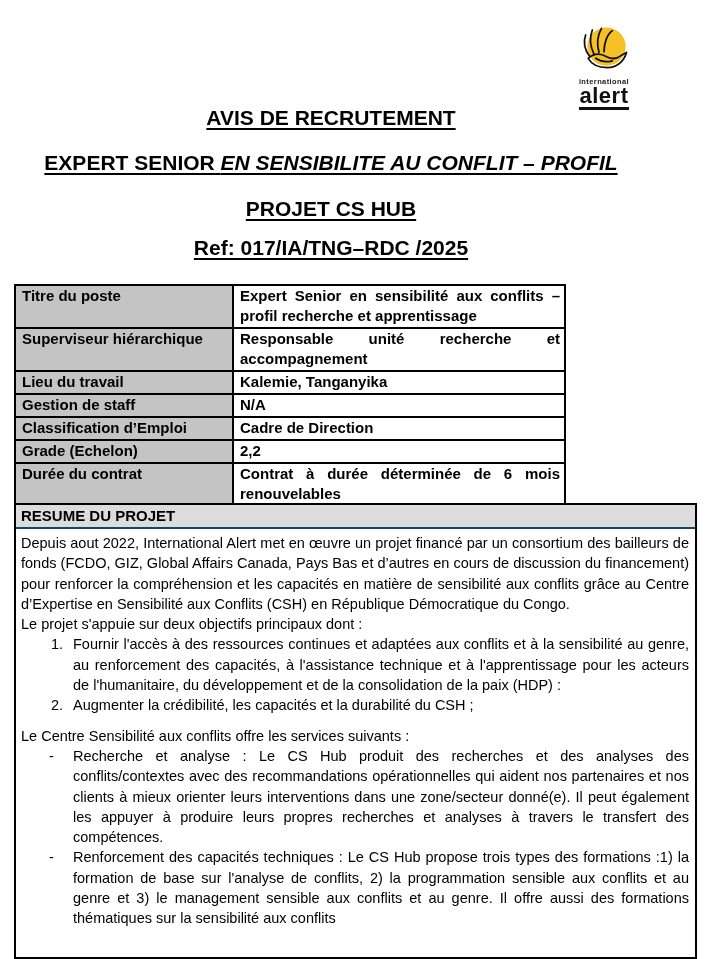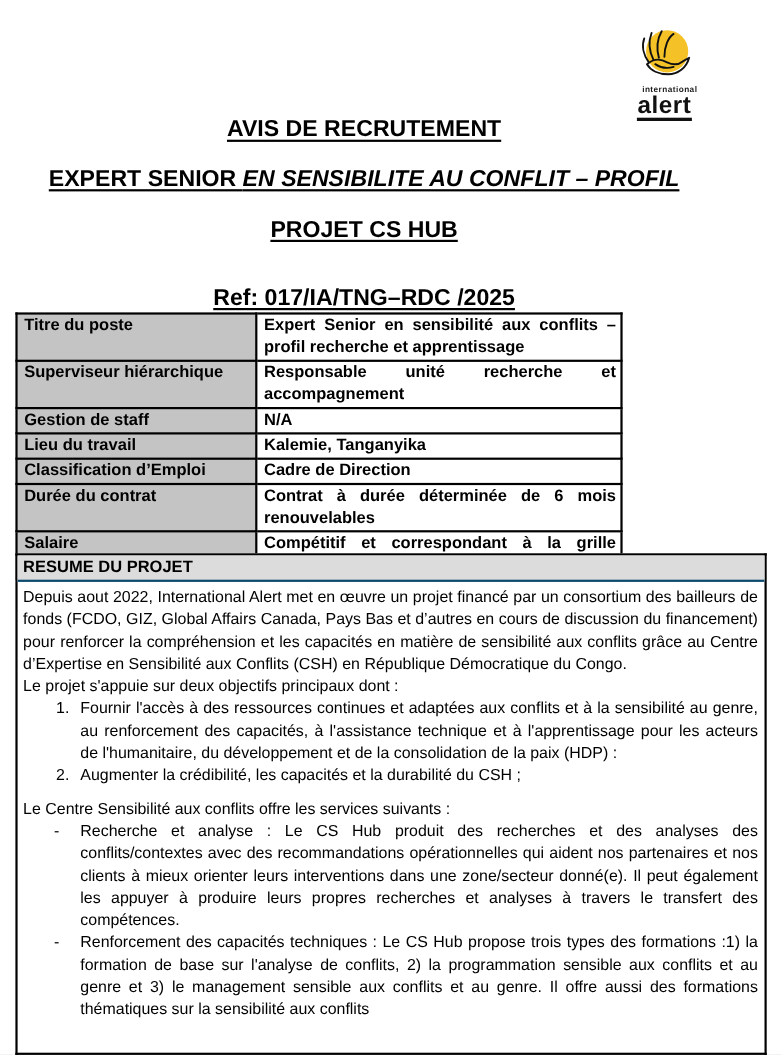--- a/index.html
+++ b/index.html
@@ -12,37 +12,37 @@
     color:#000;
     overflow:hidden;
     margin:0 auto;
   }
 
   
   .logo { position:absolute; top:24px; left:574px; width:60px; text-align:center; }
   .logo svg { display:block; margin:0 auto; }
   .logo .brand-small {
     font-size:7.5px; font-weight:bold; letter-spacing:0.4px;
-    margin-top:1px; color:#1a1a1a;text-align:right;
+    margin-top:1px; color:#1a1a1a;
   }
   .logo .brand-big {
     font-size:22px; font-weight:bold; letter-spacing:0.5px; line-height:20px;
     color:#111;
     border-bottom:3.5px solid #111;
     display:inline-block; padding:0 1px 1px 1px;
   }
 
   
   .headings { position:absolute; left:0; top:0; width:662px; }
   .h { position:absolute; width:100%; text-align:center; font-weight:bold; font-size:21px; line-height:23px; }
   .h u { text-decoration:underline; text-decoration-thickness:2px; text-underline-offset:3px; }
   .h .it { font-style:italic; }
   .h-title { top:106px; }
   .h-sub   { top:151px; }
-  .h-ref   { top:259px; }
+  .h-ref   { top:236px; }
 
   
   .details { position:absolute; top:284px; left:14px; width:552px; border-collapse:collapse; }
   .details td {
     border:2px solid #000;
     font-size:15px; font-weight:bold; line-height:20px;
     vertical-align:top; padding:0px 4px 1px 6px;
   }
   .details td.lbl { width:218px; }
   .details td.val { text-align:justify; }
@@ -107,30 +107,34 @@
     <tbody>
         <tr>
       <td class="lbl" style="background: rgb(196, 196, 196);">Titre du poste</td>
       <td class="val">Expert Senior en sensibilité aux conflits – profil recherche et apprentissage</td>
     </tr>
     <tr>
       <td class="lbl" style="background: rgb(196, 196, 196);">Superviseur hiérarchique</td>
       <td class="val"> Responsable unité recherche et accompagnement</td>
     </tr>
     <tr>
+      <td class="lbl" style="background: rgb(196, 196, 196);">Lieu du travail</td>
+      <td class="val">Kalemie, Tanganyika</td>
+    </tr>
+    <tr>
       <td class="lbl" style="background: rgb(196, 196, 196);">Gestion de staff</td>
       <td class="val">N/A</td>
     </tr>
     <tr>
-      <td class="lbl" style="background: rgb(196, 196, 196);">Lieu du travail</td>
-      <td class="val">Kalemie, Tanganyika</td>
+      <td class="lbl" style="background: rgb(196, 196, 196);">Classification d’Emploi</td>
+      <td class="val">Cadre de Direction</td>
     </tr>
     <tr>
-      <td class="lbl" style="background: rgb(196, 196, 196);">Classification d’Emploi</td>
-      <td class="val">Cadre de Direction</td>
+      <td class="lbl" style="background: rgb(196, 196, 196);">Grade (Echelon)</td>
+      <td class="val">2,2</td>
     </tr>
     <tr>
       <td class="lbl" style="background: rgb(196, 196, 196);">Durée du contrat</td>
       <td class="val">Contrat à durée déterminée de 6 mois renouvelables</td>
     </tr>
     <tr>
       <td class="lbl" style="background: rgb(196, 196, 196);">Salaire</td>
       <td class="val">Compétitif et correspondant à la grille salariale d’Alert en RDC</td>
     </tr>
   </tbody>

